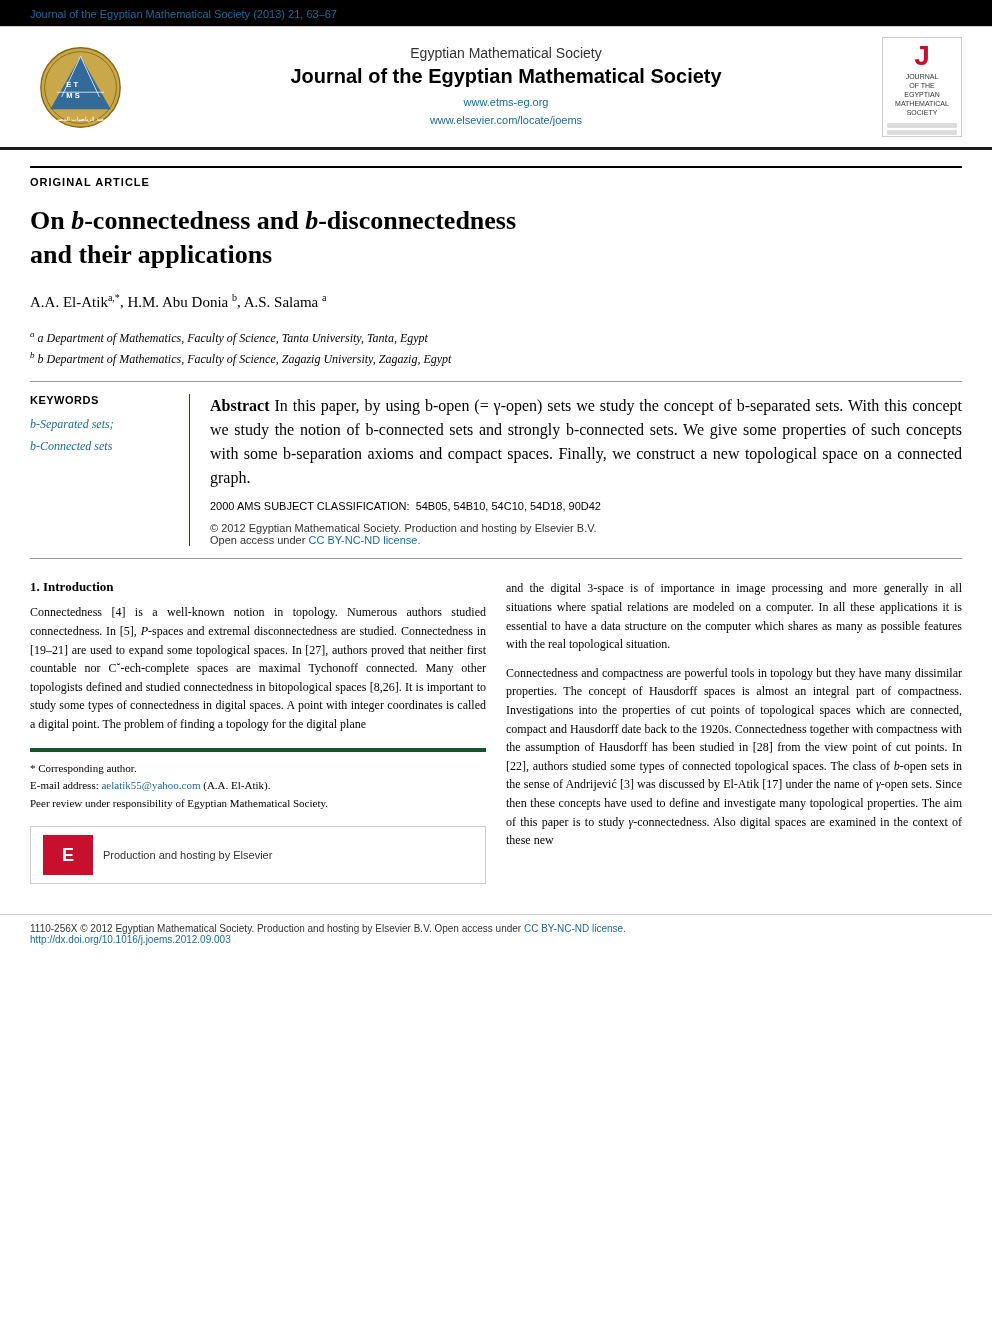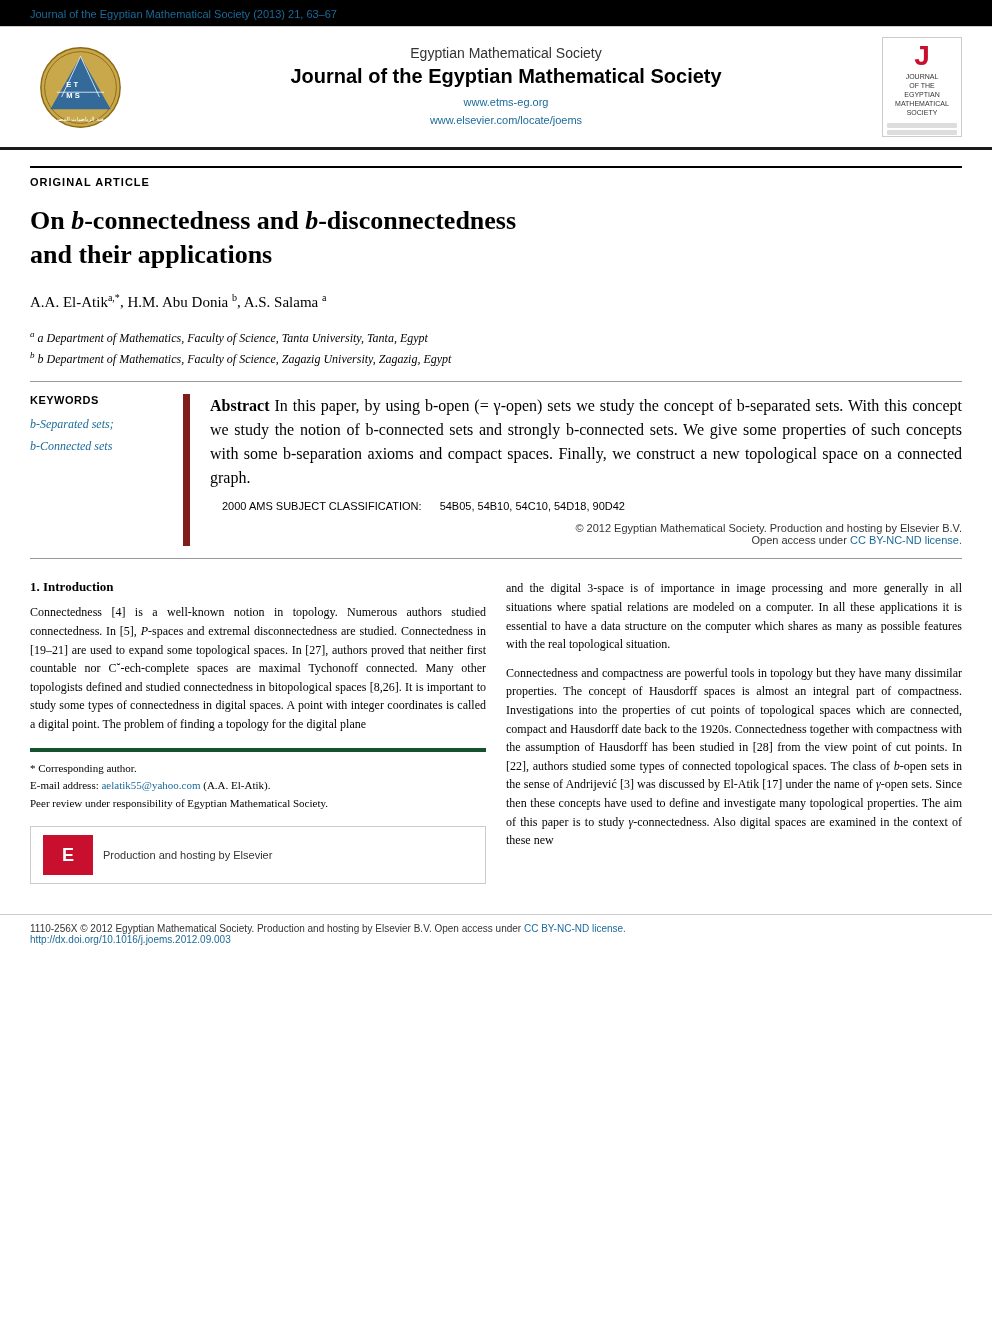--- a/index.html
+++ b/index.html
@@ -178,21 +178,21 @@
       margin-bottom: 20px;
       border-top: 1px solid #999;
       border-bottom: 1px solid #999;
       padding: 12px 0;
     }
 
     .keywords-panel {
       width: 160px;
       flex-shrink: 0;
       padding-right: 12px;
-      border-right: 7px solid #7f1d1d;
+      border-right: 1px solid #7f1d1d;
     }
     .keywords-panel .kw-title {
       font-family: Arial, sans-serif;
       font-size: 11px;
       font-weight: bold;
       letter-spacing: 0.5px;
       margin-bottom: 8px;
       color: #000;
     }
     .keywords-panel .kw-item {
@@ -216,25 +216,24 @@
     }
     .abstract-panel .ams-classification {
       font-size: 11px;
       font-family: Arial, sans-serif;
       margin-top: 10px;
       font-weight: bold;
       color: #000;
     }
     .abstract-panel .ams-classification span {
       font-weight: normal;
-      margin-left: 12px;
     }
     .copyright-line {
       font-size: 11px;
-      text-align: right;
+      text-align: left;
       margin-top: 10px;
       font-family: Arial, sans-serif;
       color: #333;
     }
     .copyright-line a {
       color: #1a6a9a;
       text-decoration: none;
     }
 
     

